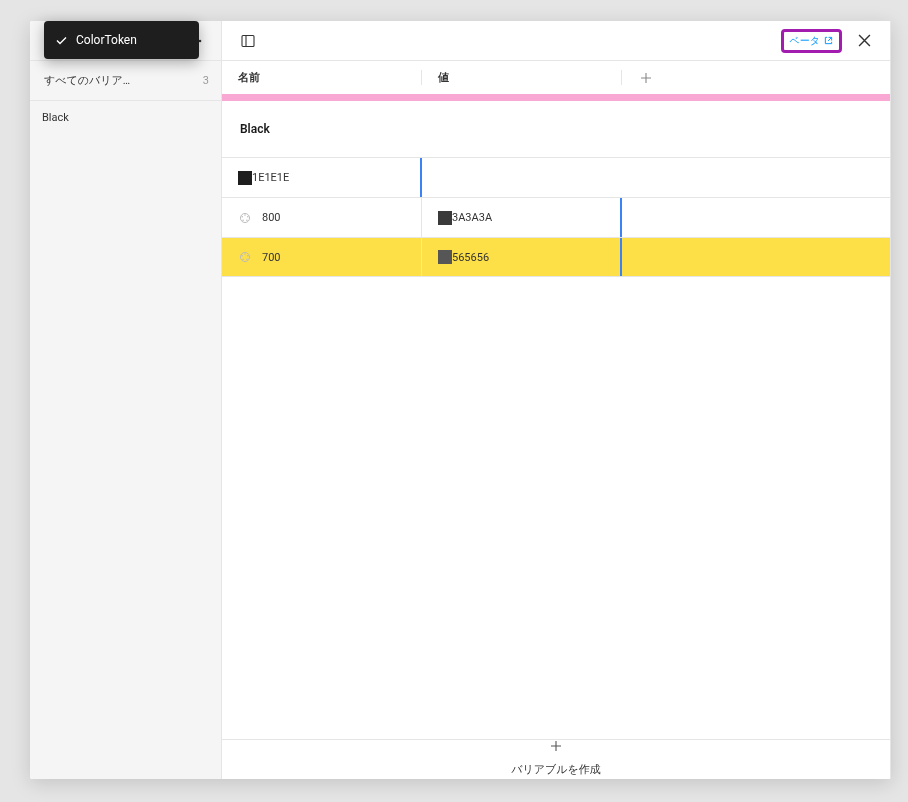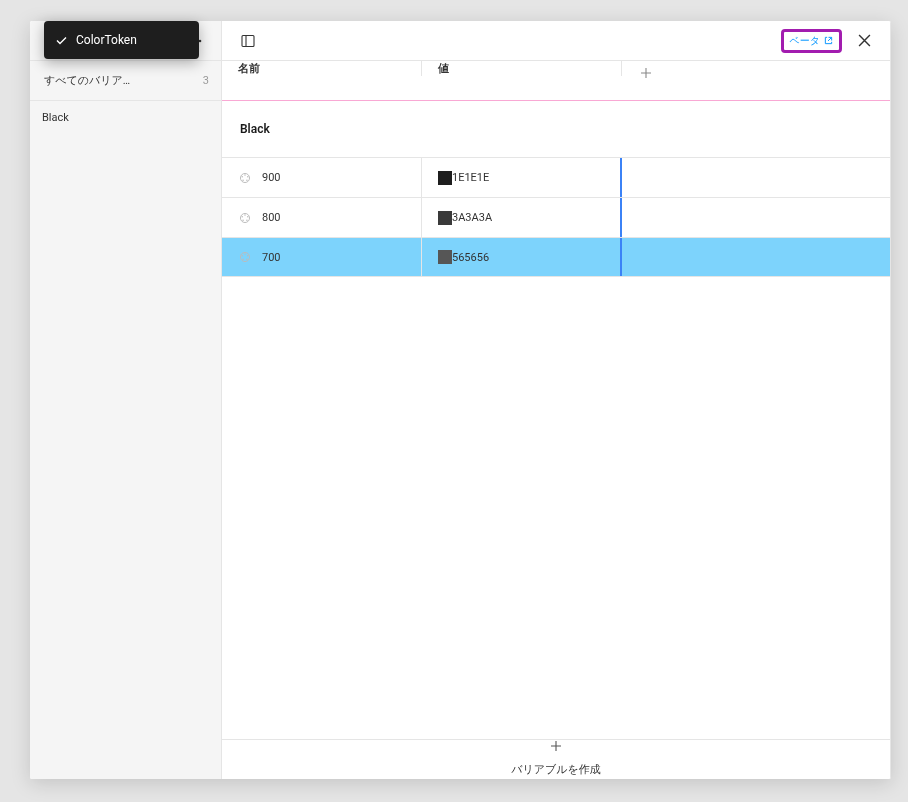--- a/index.html
+++ b/index.html
@@ -97,22 +97,22 @@
       padding: 2px 6px;
       font-size: 10px;
       display: flex;
       align-items: center;
       gap: 4px;
       cursor: pointer;
     }
     .table-header {
       display: flex;
       height: 40px;
-      border-bottom: 1px solid #f9a8d4;
-      align-items: flex-start;
+      border-bottom: 7px solid #f9a8d4;
+      align-items: center;
     }
     .col-name {
       width: 200px;
       display: flex;
       align-items: center;
       padding: 0 16px;
       border-right: 1px solid #e5e5e5;
       color: #333;
       font-weight: 600;
     }
@@ -153,21 +153,21 @@
       flex: 1;
       overflow: auto;
     }
     .var-row {
       display: flex;
       height: 40px;
       border-top: 1px solid #e5e5e5;
       align-items: stretch;
     }
     .var-row:last-of-type { border-bottom: 1px solid #e5e5e5; }
-    .var-row.selected { background: #7dd3fc; }
+    .var-row.selected { background: #fde047; }
     .var-name {
       width: 200px;
       display: flex;
       align-items: center;
       padding: 0 16px;
       gap: 10px;
       border-right: 1px solid #e5e5e5;
       color: #333;
     }
     .var-value {
@@ -288,31 +288,20 @@
         </div>
       </div>
     </div>
 
     <div class="table-body">
       <div class="group-header">
         <span>Black</span>
       </div>
 
       <div class="var-row">
-        <div class="var-name">
-          <svg class="type-icon" width="14" height="14" viewBox="0 0 16 16" fill="none">
-              <circle cx="8" cy="8" r="5.2" stroke="#bbb" stroke-width="1.1"></circle>
-              <circle cx="8" cy="4.5" r="0.9" fill="#bbb"></circle>
-              <circle cx="11.2" cy="6.5" r="0.9" fill="#bbb"></circle>
-              <circle cx="10.2" cy="10.5" r="0.9" fill="#bbb"></circle>
-              <circle cx="5.8" cy="10.5" r="0.9" fill="#bbb"></circle>
-              <circle cx="4.8" cy="6.5" r="0.9" fill="#bbb"></circle>
-            </svg>
-          <span>900</span>
-        </div>
         <div class="var-value">
           <div class="swatch" style="background:#1E1E1E"></div>
           <span>1E1E1E</span>
         </div>
         <div class="var-extra"></div>
       </div>
 
       <div class="var-row">
         <div class="var-name">
           <svg class="type-icon" width="14" height="14" viewBox="0 0 16 16" fill="none">

